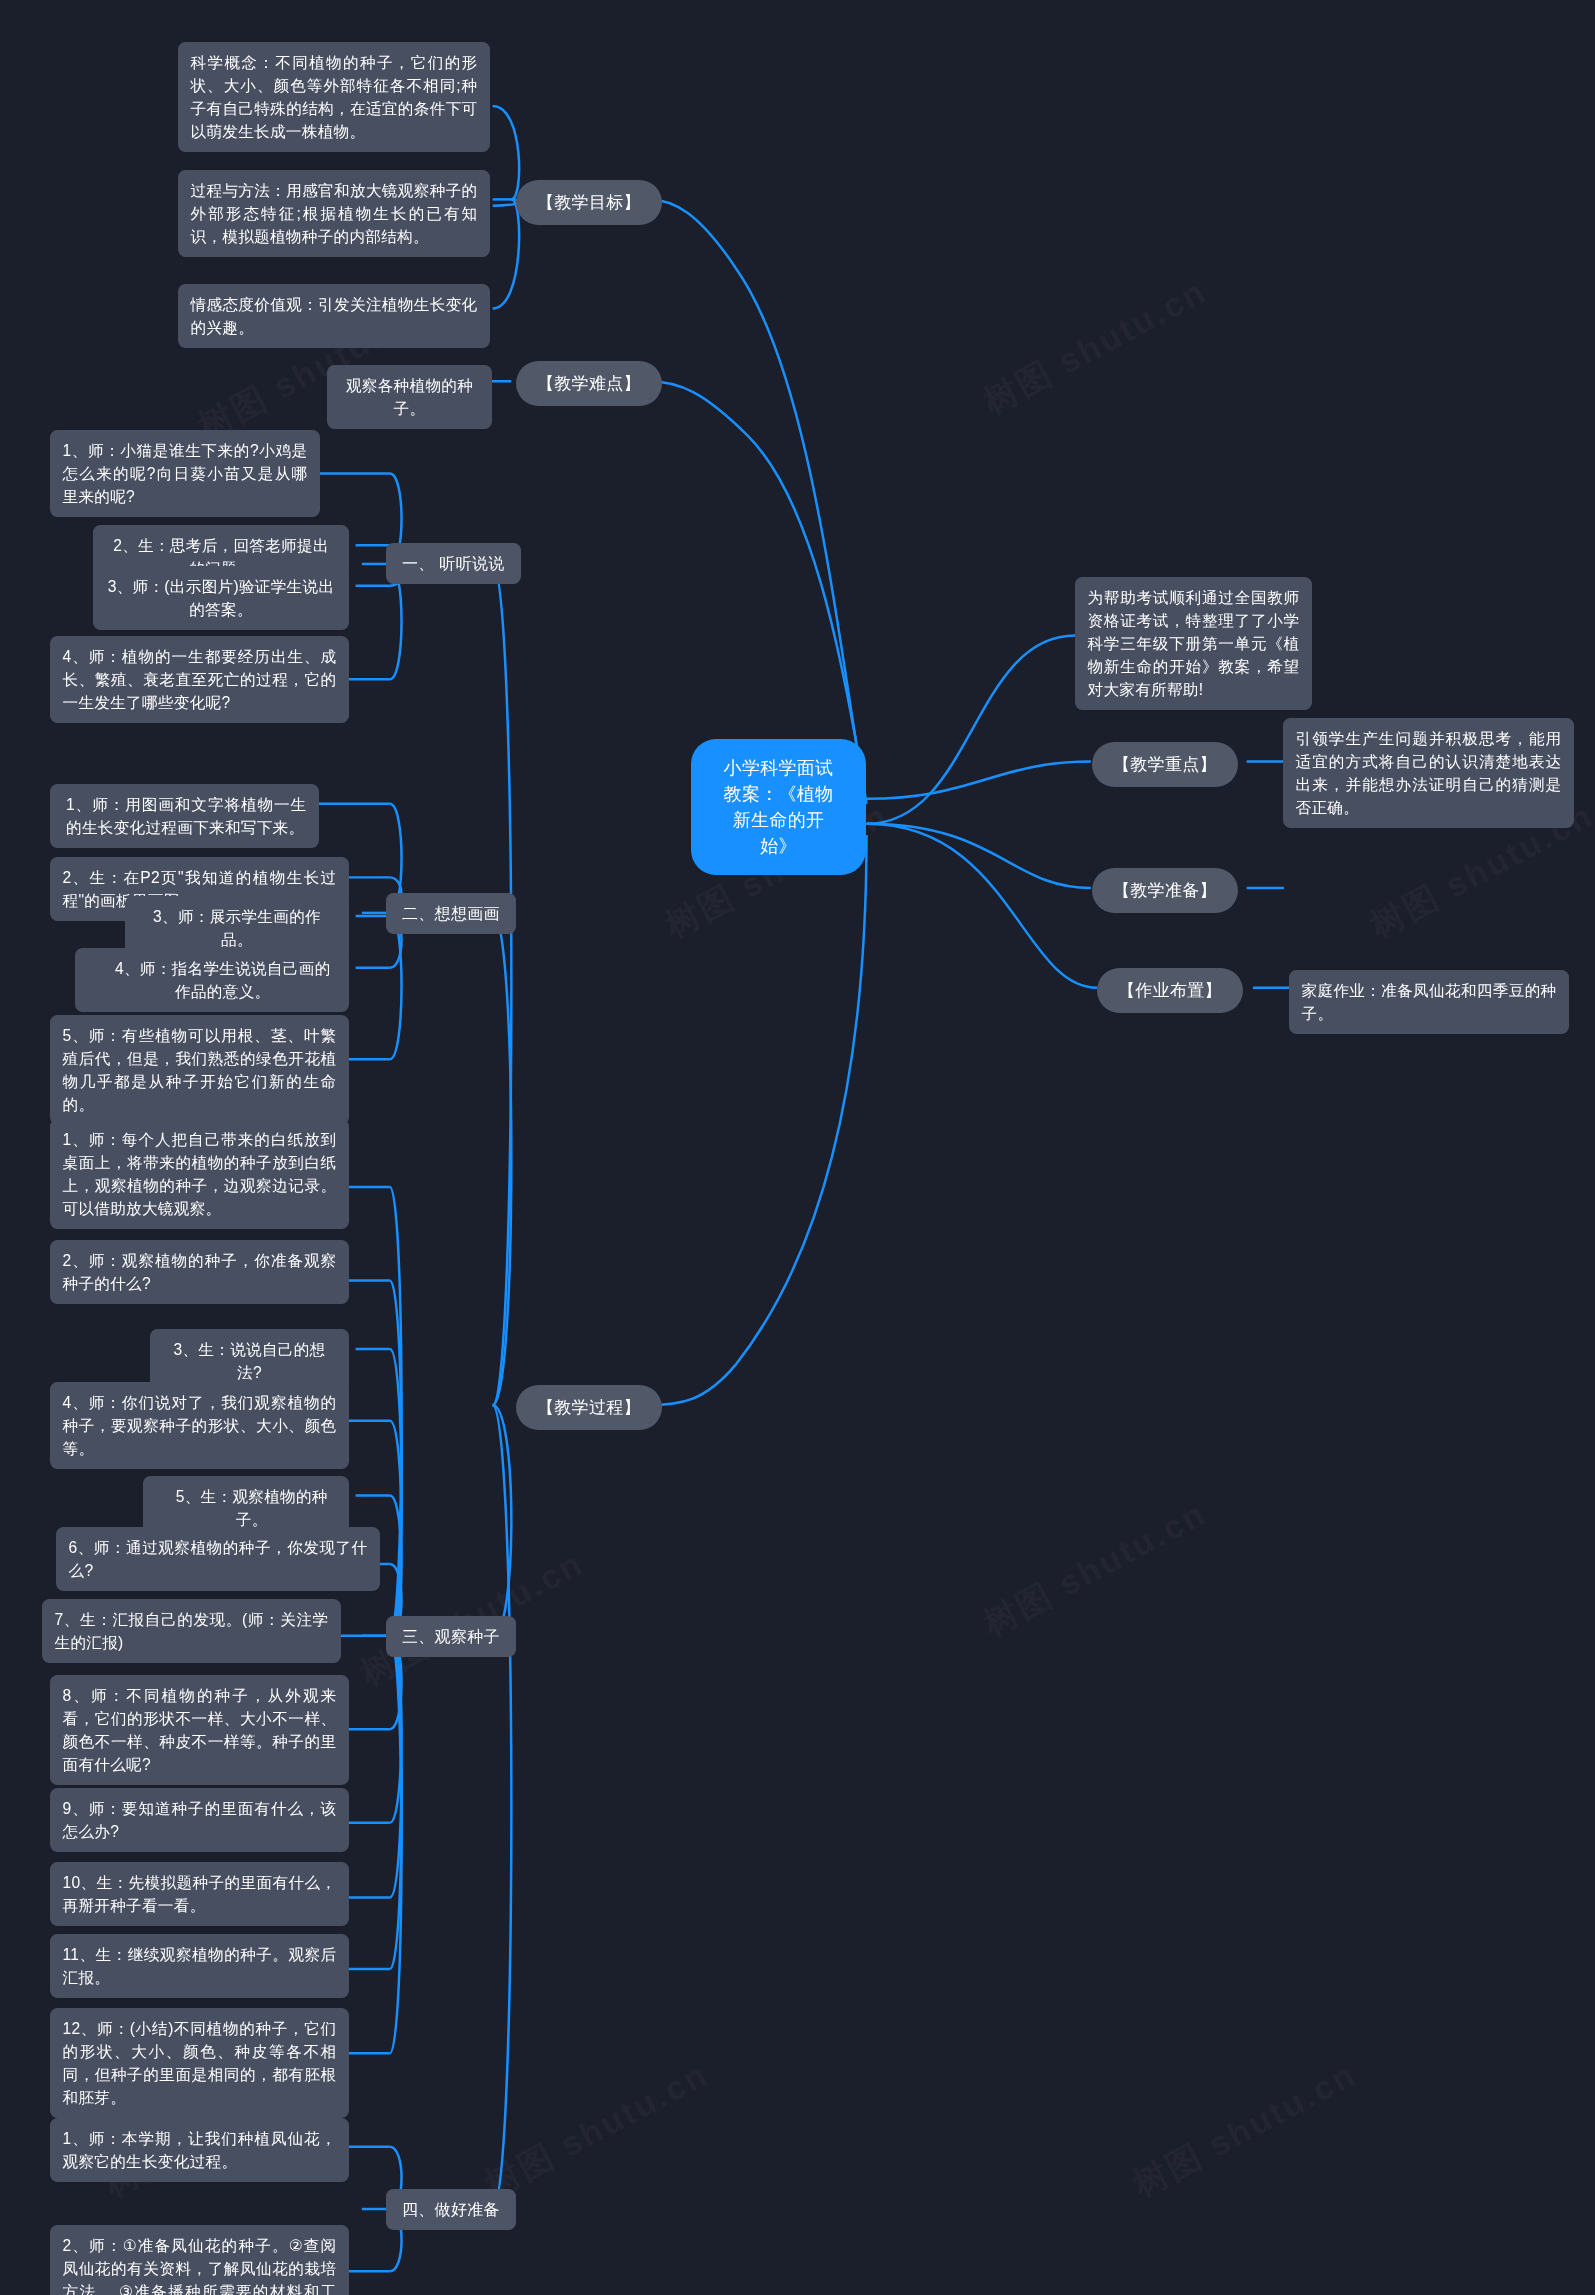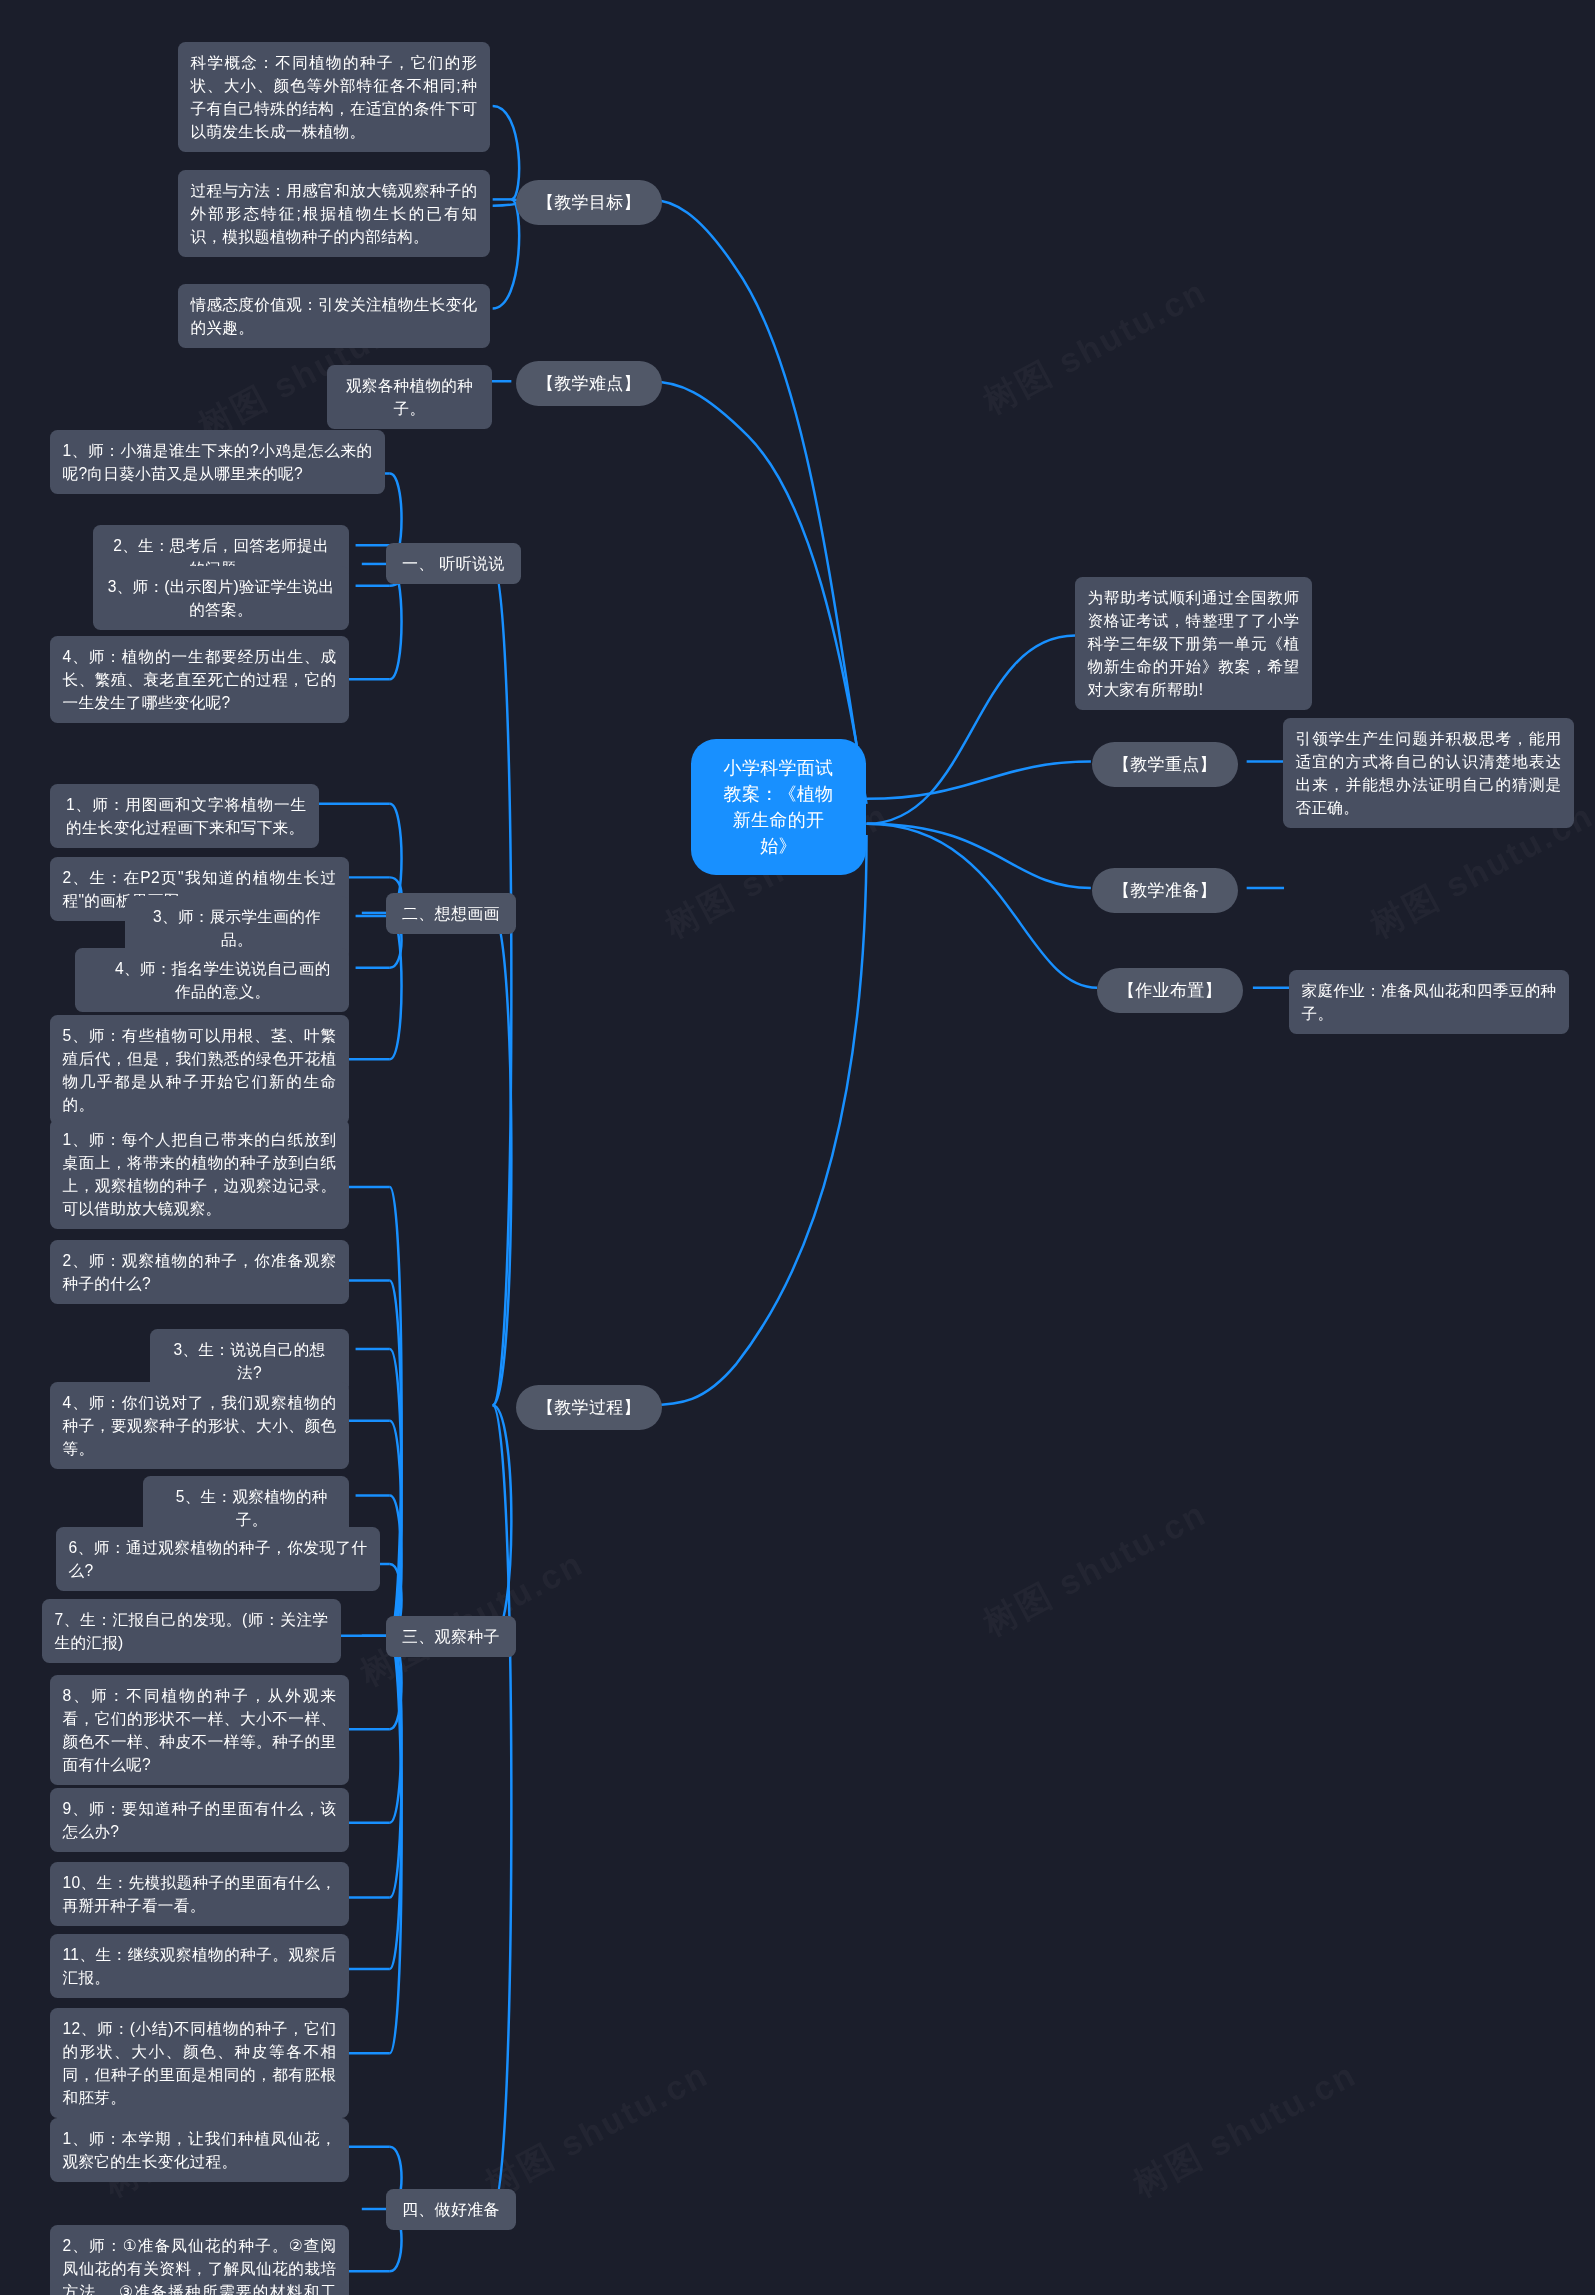--- a/index.html
+++ b/index.html
@@ -198,21 +198,21 @@
   <div class="node leaf" style="left:1283px; top:718px; width:291px;">引领学生产生问题并积极思考，能用适宜的方式将自己的认识清楚地表达出来，并能想办法证明自己的猜测是否正确。</div>
 
   <div class="node branch" style="left:1092px; top:868px;">【教学准备】</div>
 
   <div class="node branch" style="left:1097px; top:968px;">【作业布置】</div>
   <div class="node leaf" style="left:1289px; top:970px; width:280px;">家庭作业：准备凤仙花和四季豆的种子。</div>
 
   <div class="node branch" style="left:516px; top:1385px;">【教学过程】</div>
 
   <div class="node section" style="left:386px; top:543px;">一、 听听说说</div>
-  <div class="node leaf" style="left:50px; top:430px; width:335px;">1、师：小猫是谁生下来的?小鸡是怎么来的呢?向日葵小苗又是从哪里来的呢?</div>
+  <div class="node leaf" style="left:50px; top:430px; width:270px;">1、师：小猫是谁生下来的?小鸡是怎么来的呢?向日葵小苗又是从哪里来的呢?</div>
   <div class="node leaf" style="left:93px; top:525px; width:256px; text-align:center;">2、生：思考后，回答老师提出的问题。</div>
   <div class="node leaf" style="left:93px; top:566px; width:256px; text-align:center;">3、师：(出示图片)验证学生说出的答案。</div>
   <div class="node leaf" style="left:50px; top:636px; width:299px;">4、师：植物的一生都要经历出生、成长、繁殖、衰老直至死亡的过程，它的一生发生了哪些变化呢?</div>
 
   <div class="node section" style="left:386px; top:893px;">二、想想画画</div>
   <div class="node leaf" style="left:50px; top:784px; width:269px;padding-left:16px;">1、师：用图画和文字将植物一生的生长变化过程画下来和写下来。</div>
   <div class="node leaf" style="left:50px; top:857px; width:299px;">2、生：在P2页"我知道的植物生长过程"的画板里画图。</div>
   <div class="node leaf" style="left:125px; top:896px; width:224px; text-align:center;">3、师：展示学生画的作品。</div>
   <div class="node leaf" style="left:75px; top:948px; width:274px; text-align:center;padding-left:34px;">4、师：指名学生说说自己画的作品的意义。</div>
   <div class="node leaf" style="left:50px; top:1015px; width:299px;">5、师：有些植物可以用根、茎、叶繁殖后代，但是，我们熟悉的绿色开花植物几乎都是从种子开始它们新的生命的。</div>

